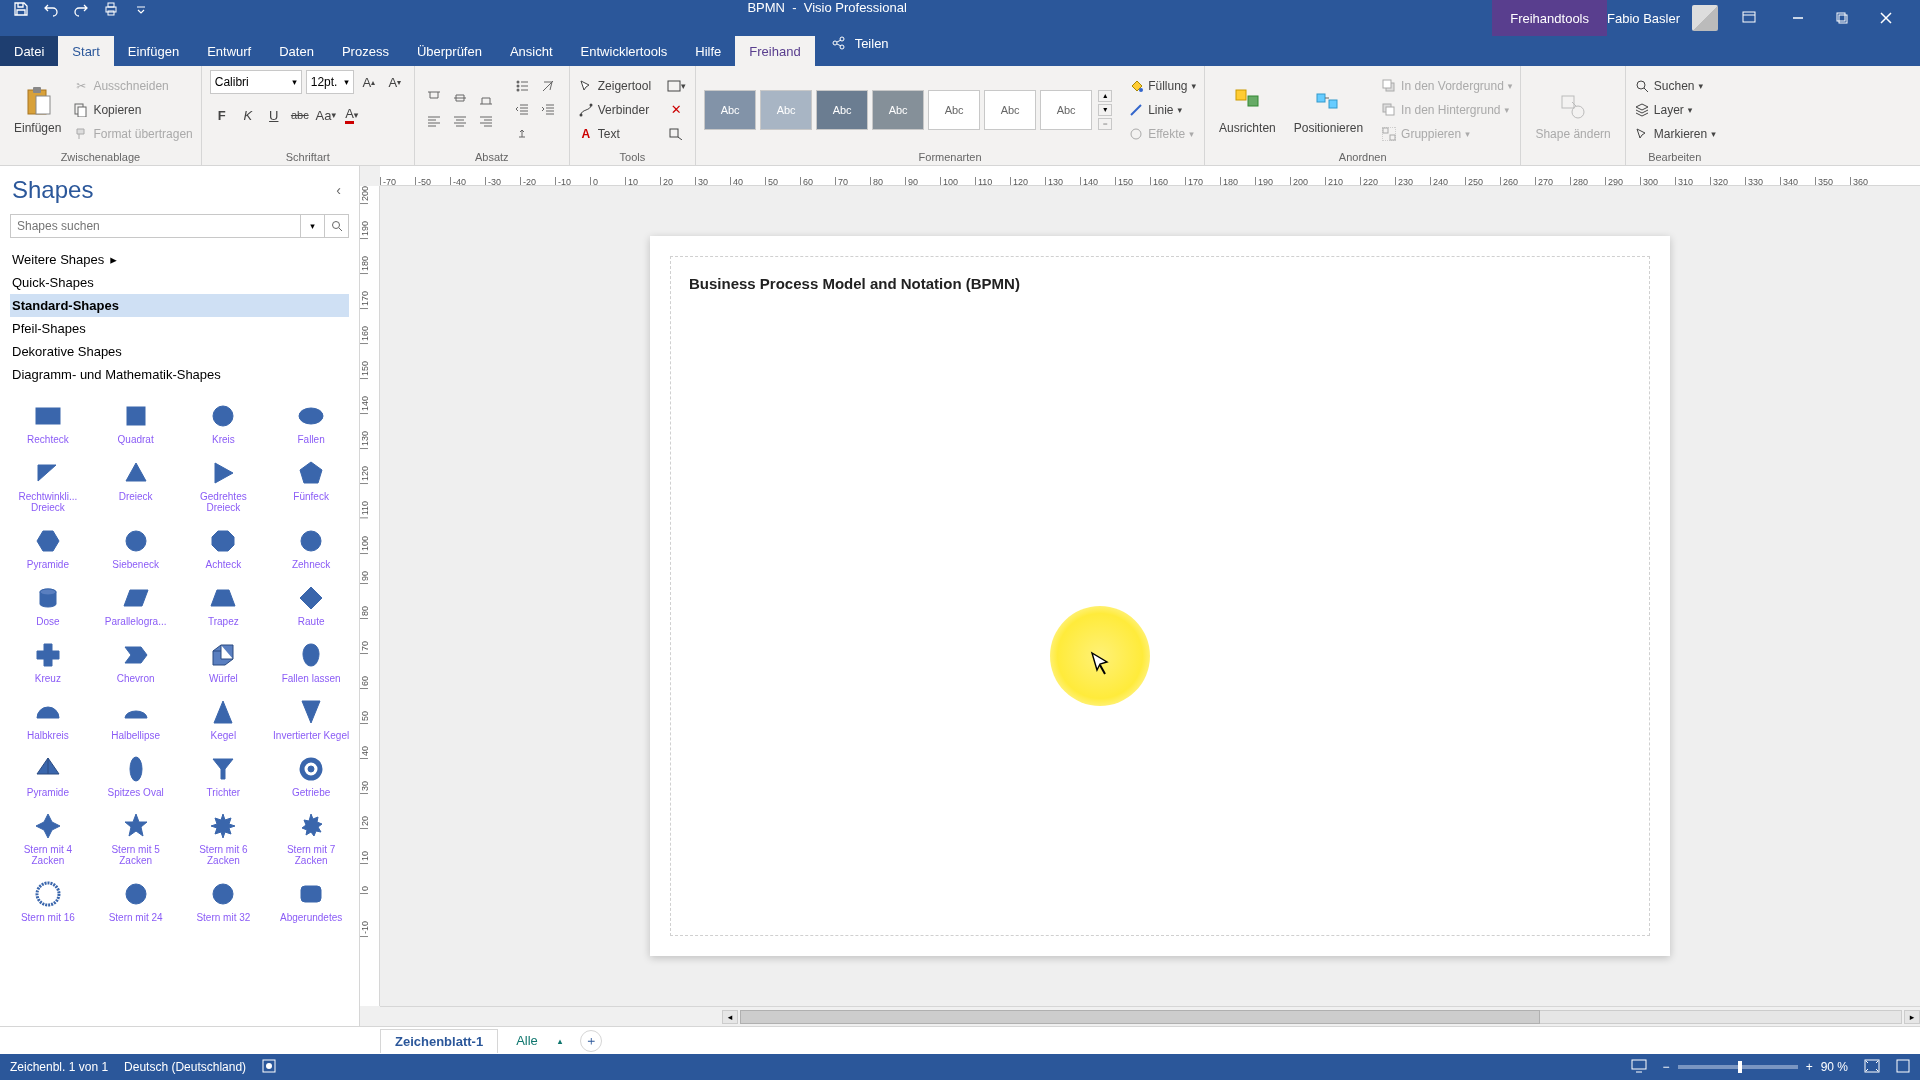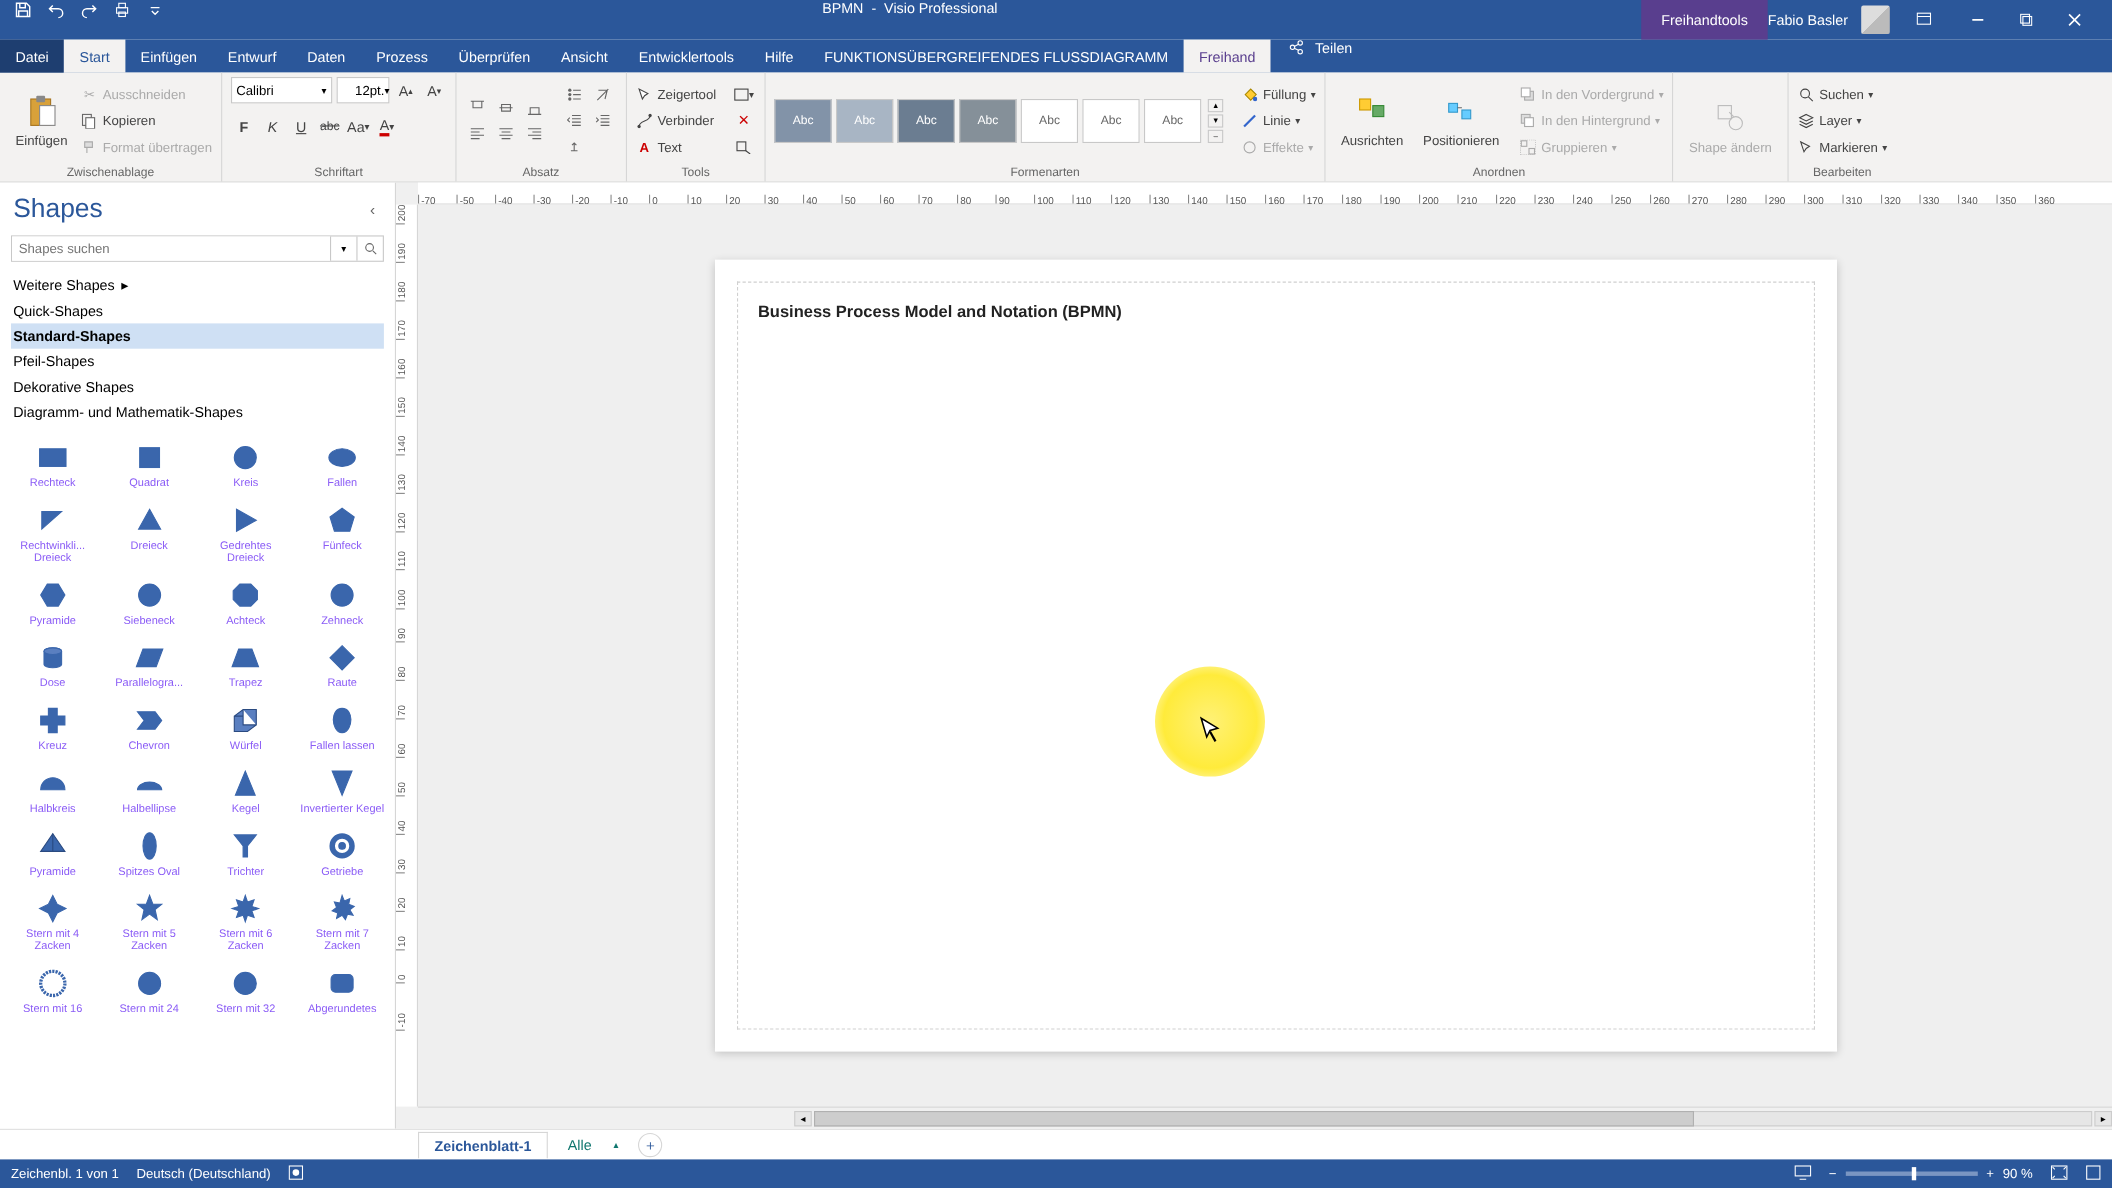--- a/index.html
+++ b/index.html
@@ -39,21 +39,21 @@
 .group-label{font-size:11px;color:#666;text-align:center;padding-top:2px;}
 .big-btn{display:flex;flex-direction:column;align-items:center;justify-content:center;gap:4px;padding:2px 6px;font-size:12px;color:#444;}
 .big-btn .ico{width:32px;height:32px;display:flex;align-items:center;justify-content:center;}
 .stack{display:flex;flex-direction:column;gap:2px;font-size:12px;color:#444;}
 .stack .row{display:flex;align-items:center;gap:4px;height:22px;}
 .stack .row.disabled{color:#aaa;}
 .ico16{width:16px;height:16px;display:inline-flex;align-items:center;justify-content:center;}
 
 .font-row1{display:flex;gap:4px;align-items:center;}
 .font-name{border:1px solid #c8c8c8;background:#fff;height:24px;width:92px;font-size:12px;padding:0 4px;display:flex;align-items:center;justify-content:space-between;}
-.font-size{border:1px solid #c8c8c8;background:#fff;height:24px;width:48px;font-size:12px;padding:0 16px;display:flex;align-items:center;justify-content:space-between;}
+.font-size{border:1px solid #c8c8c8;background:#fff;height:24px;width:48px;font-size:12px;padding:0 4px;display:flex;align-items:center;justify-content:space-between;}
 .mini-btn{width:22px;height:22px;display:flex;align-items:center;justify-content:center;font-size:13px;color:#444;}
 .font-row2{display:flex;gap:2px;margin-top:4px;}
 .font-row2 .mini-btn{width:24px;height:22px;}
 
 .para-grid{display:grid;grid-template-columns:repeat(3,24px);grid-auto-rows:22px;gap:2px;}
 .para-extra{display:grid;grid-template-columns:repeat(2,24px);grid-auto-rows:22px;gap:2px;margin-left:6px;}
 
 .tool-opt{display:flex;align-items:center;gap:4px;font-size:12px;color:#444;height:22px;}
 
 .style-gal{display:flex;gap:4px;align-items:center;}
@@ -180,21 +180,20 @@
   <div class="tab file">Datei</div>
   <div class="tab active">Start</div>
   <div class="tab">Einfügen</div>
   <div class="tab">Entwurf</div>
   <div class="tab">Daten</div>
   <div class="tab">Prozess</div>
   <div class="tab">Überprüfen</div>
   <div class="tab">Ansicht</div>
   <div class="tab">Entwicklertools</div>
   <div class="tab">Hilfe</div>
-  <div class="tab">FUNKTIONSÜBERGREIFENDES FLUSSDIAGRAMM</div>
   <div class="tab freihand">Freihand</div>
   <div class="share">
     <svg width="14" height="14" viewBox="0 0 14 14" fill="none" stroke="#fff">
         <circle cx="4" cy="7" r="2"></circle>
         <circle cx="11" cy="3" r="2"></circle>
         <circle cx="11" cy="11" r="2"></circle>
         <path d="M6 6l4-2M6 8l4 2"></path>
       </svg>
     <span>Teilen</span>
   </div>

